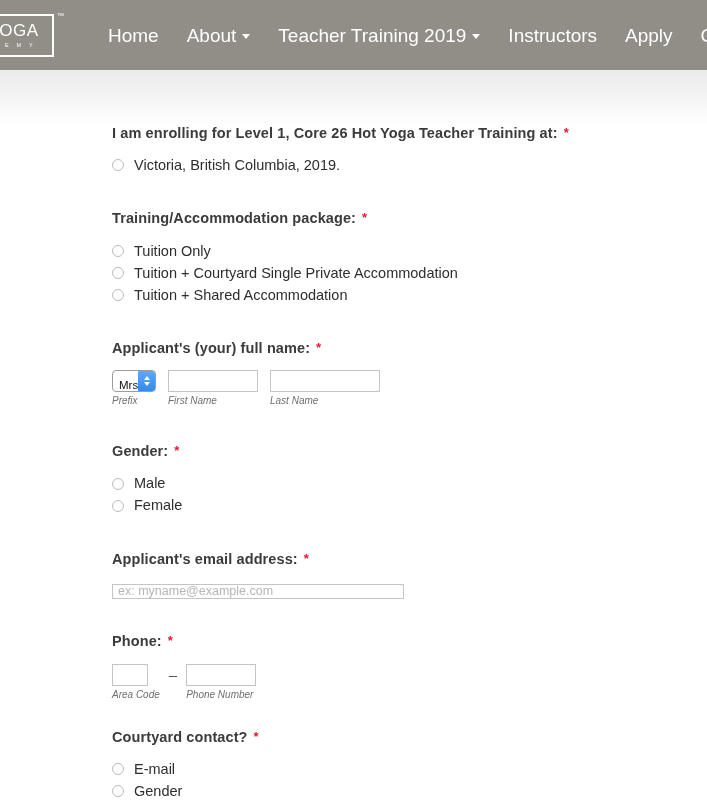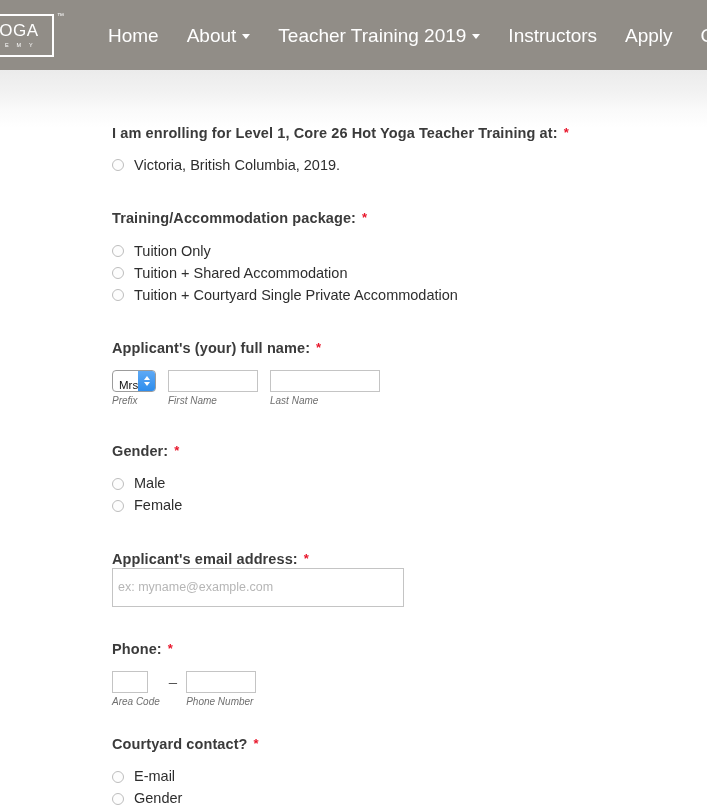--- a/index.html
+++ b/index.html
@@ -220,22 +220,22 @@
   .text-input::placeholder {
     color: #b6b6b6;
   }
   .input-first { width: 90px; margin-left: 12px; }
   .input-last  { width: 110px; margin-left: 12px; }
   .cap-first { margin-left: 12px; }
   .cap-last  { margin-left: 12px; }
 
   .input-email {
     width: 292px;
-    height: 39px;
-    margin-top: 0;
+    height: 15px;
+    margin-top: 16px;
     font-size: 12.5px;
   }
 
   
   .phone-row {
     display: flex;
     align-items: flex-start;
     margin-top: 13px;
   }
   .input-area-code { width: 36px; }
@@ -309,25 +309,25 @@
       <div class="field-label">
         <span>Training/Accommodation package:</span><span class="req">*</span>
       </div>
       <div class="radio-group">
         <div class="radio-row">
           <span class="radio-dot"></span>
           <span class="radio-text">Tuition Only</span>
         </div>
         <div class="radio-row">
           <span class="radio-dot"></span>
+          <span class="radio-text">Tuition + Courtyard Single Private Accommodation</span>
+        </div>
+        <div class="radio-row">
+          <span class="radio-dot"></span>
           <span class="radio-text">Tuition + Shared Accommodation</span>
-        </div>
-        <div class="radio-row">
-          <span class="radio-dot"></span>
-          <span class="radio-text">Tuition + Courtyard Single Private Accommodation</span>
         </div>
       </div>
     </div>
 
     <div class="gap-md"></div>
 
     <div class="field-block">
       <div class="field-label">
         <span>Applicant's (your) full name:</span><span class="req">*</span>
       </div>

